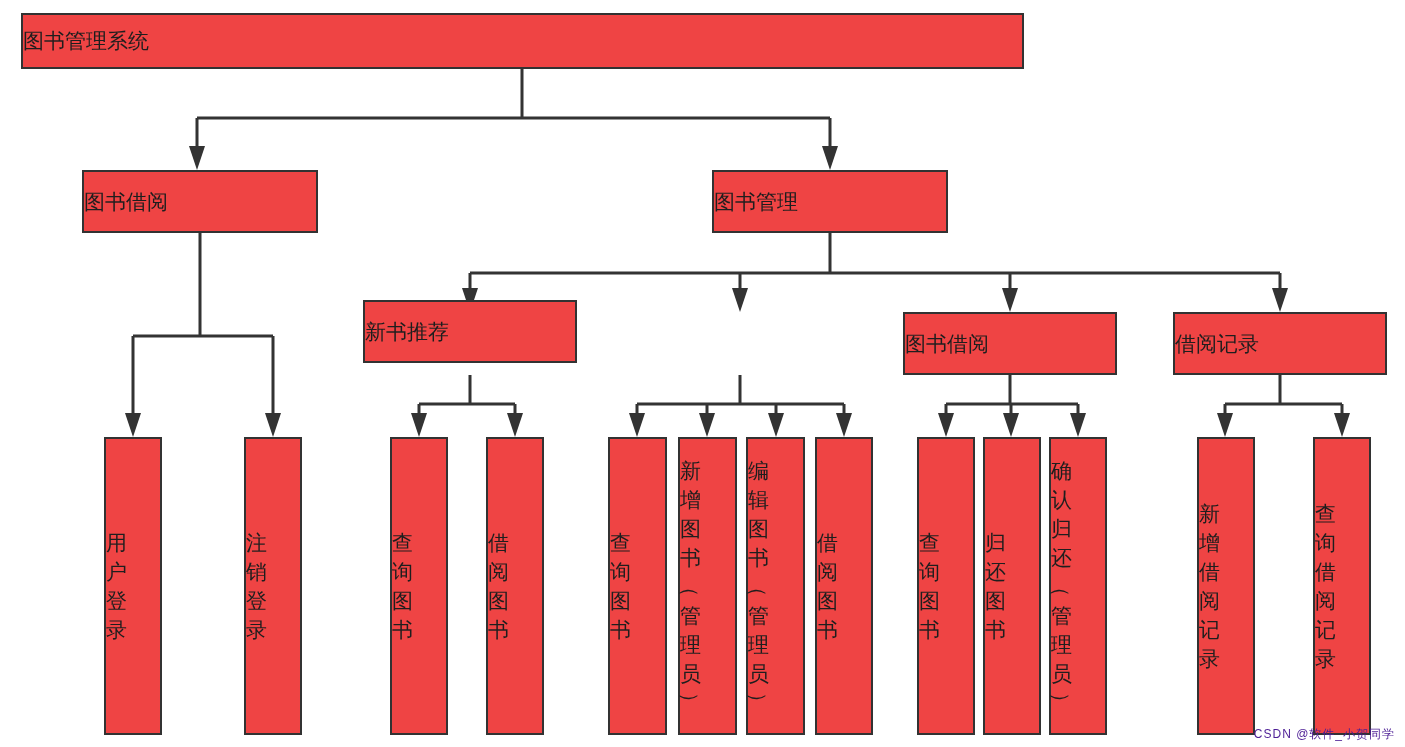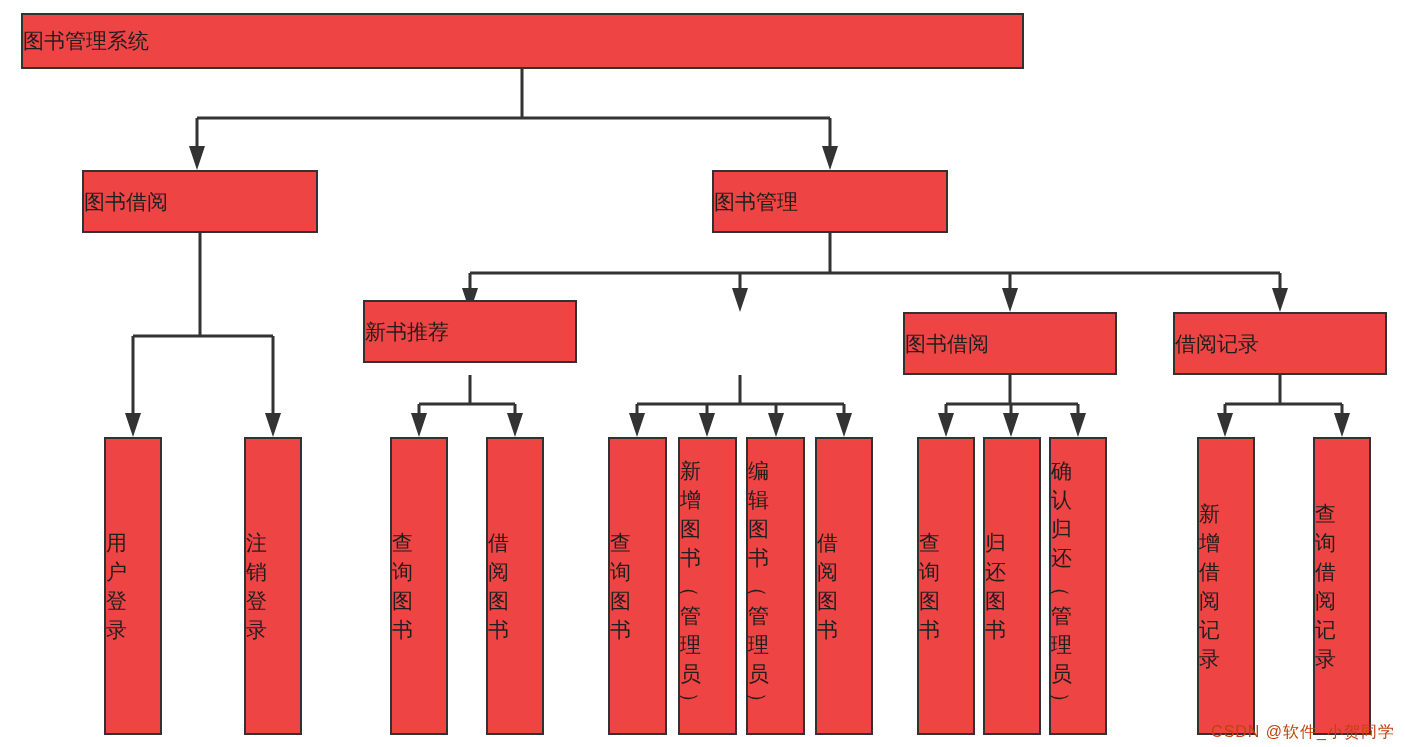--- a/index.html
+++ b/index.html
@@ -38,22 +38,22 @@
     line-height:29px;
     font-size:21px;
     text-align:center;
     color:#1e1e1e;
   }
   .vchar.rot{transform:rotate(90deg);}
   .watermark{
     position:absolute;
     right:10px;
     bottom:4px;
-    font-size:16px;
-    color:#c2410c;
+    font-size:12px;
+    color:#4c1d95;
     letter-spacing:1px;
     white-space:nowrap;
   }
 </style>
 </head>
 <body>
 
 <div class="stage">
 
   <svg class="wires" width="1405" height="747" viewBox="0 0 1405 747">

